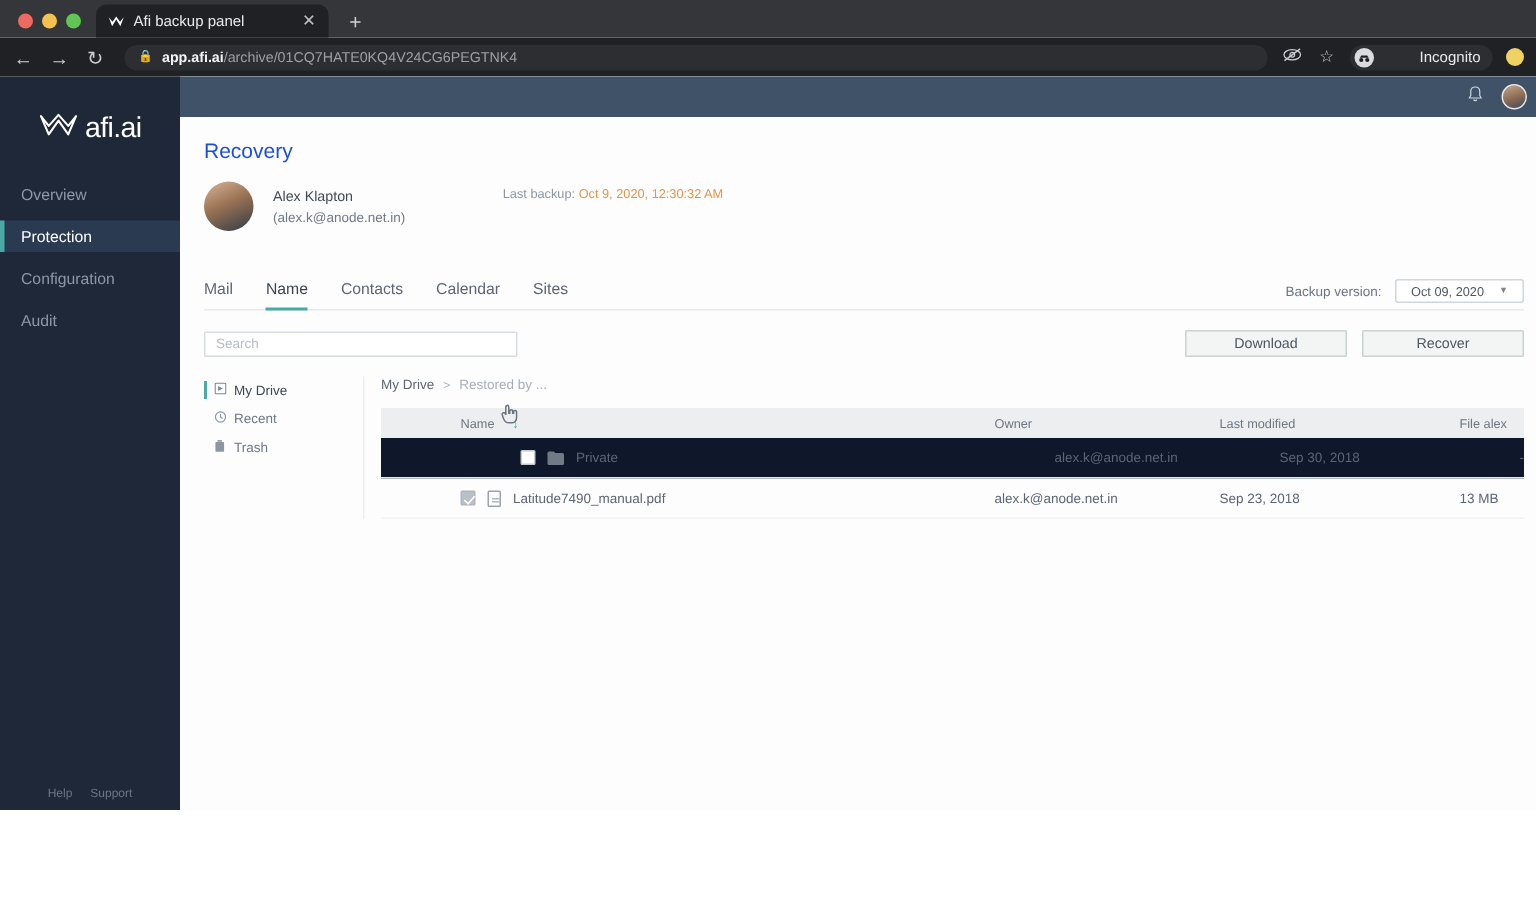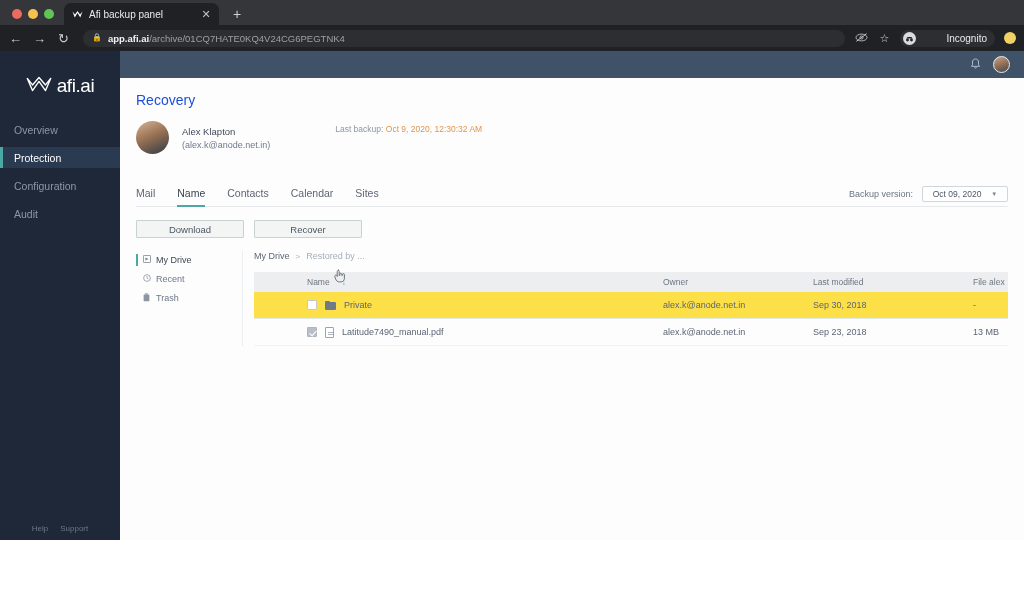--- a/index.html
+++ b/index.html
@@ -251,21 +251,21 @@
     height: 20px;
     display: flex; align-items: center;
     font-size: 8.5px; color: #6d7683;
   }
   .trow {
     height: 27px;
     display: flex; align-items: center;
     font-size: 9px; color: #5c6573;
     border-bottom: 1px solid #f1f3f4;
   }
-  .trow.hover { background: #fde047; border-bottom-color: #e0eae8; }
+  .trow.hover { background: #0f172a; border-bottom-color: #e0eae8; padding-left: 40px; }
   .col-name { flex: 0 0 365px; display: flex; align-items: center; gap: 8px; padding-left: 9px; margin-left: 44px; }
   .col-owner { flex: 0 0 150px; }
   .col-mod { flex: 0 0 160px; }
   .col-size { flex: 1 1 auto; }
   .sort-arrow { color: #4aa9a4; font-size: 8px; margin-left: 4px; }
 
   .cbox {
     width: 10px; height: 10px; flex: 0 0 10px;
     border: 1px solid #c3c9d0; background: #fff; border-radius: 1px;
   }
@@ -425,20 +425,21 @@
           <div class="version-wrap">
             <span class="version-label">Backup version:</span>
             <div class="version-select">
               <span>Oct 09, 2020</span>
               <span class="caret">▼</span>
             </div>
           </div>
         </div>
 
         <div class="actionrow">
+          <input class="search-input" type="text" placeholder="Search" style="">
           <div class="btns">
             <div class="btn">
                 <span>Download</span>
               </div>
             <div class="btn">
                 <span>Recover</span>
               </div>
           </div>
         </div>
 

